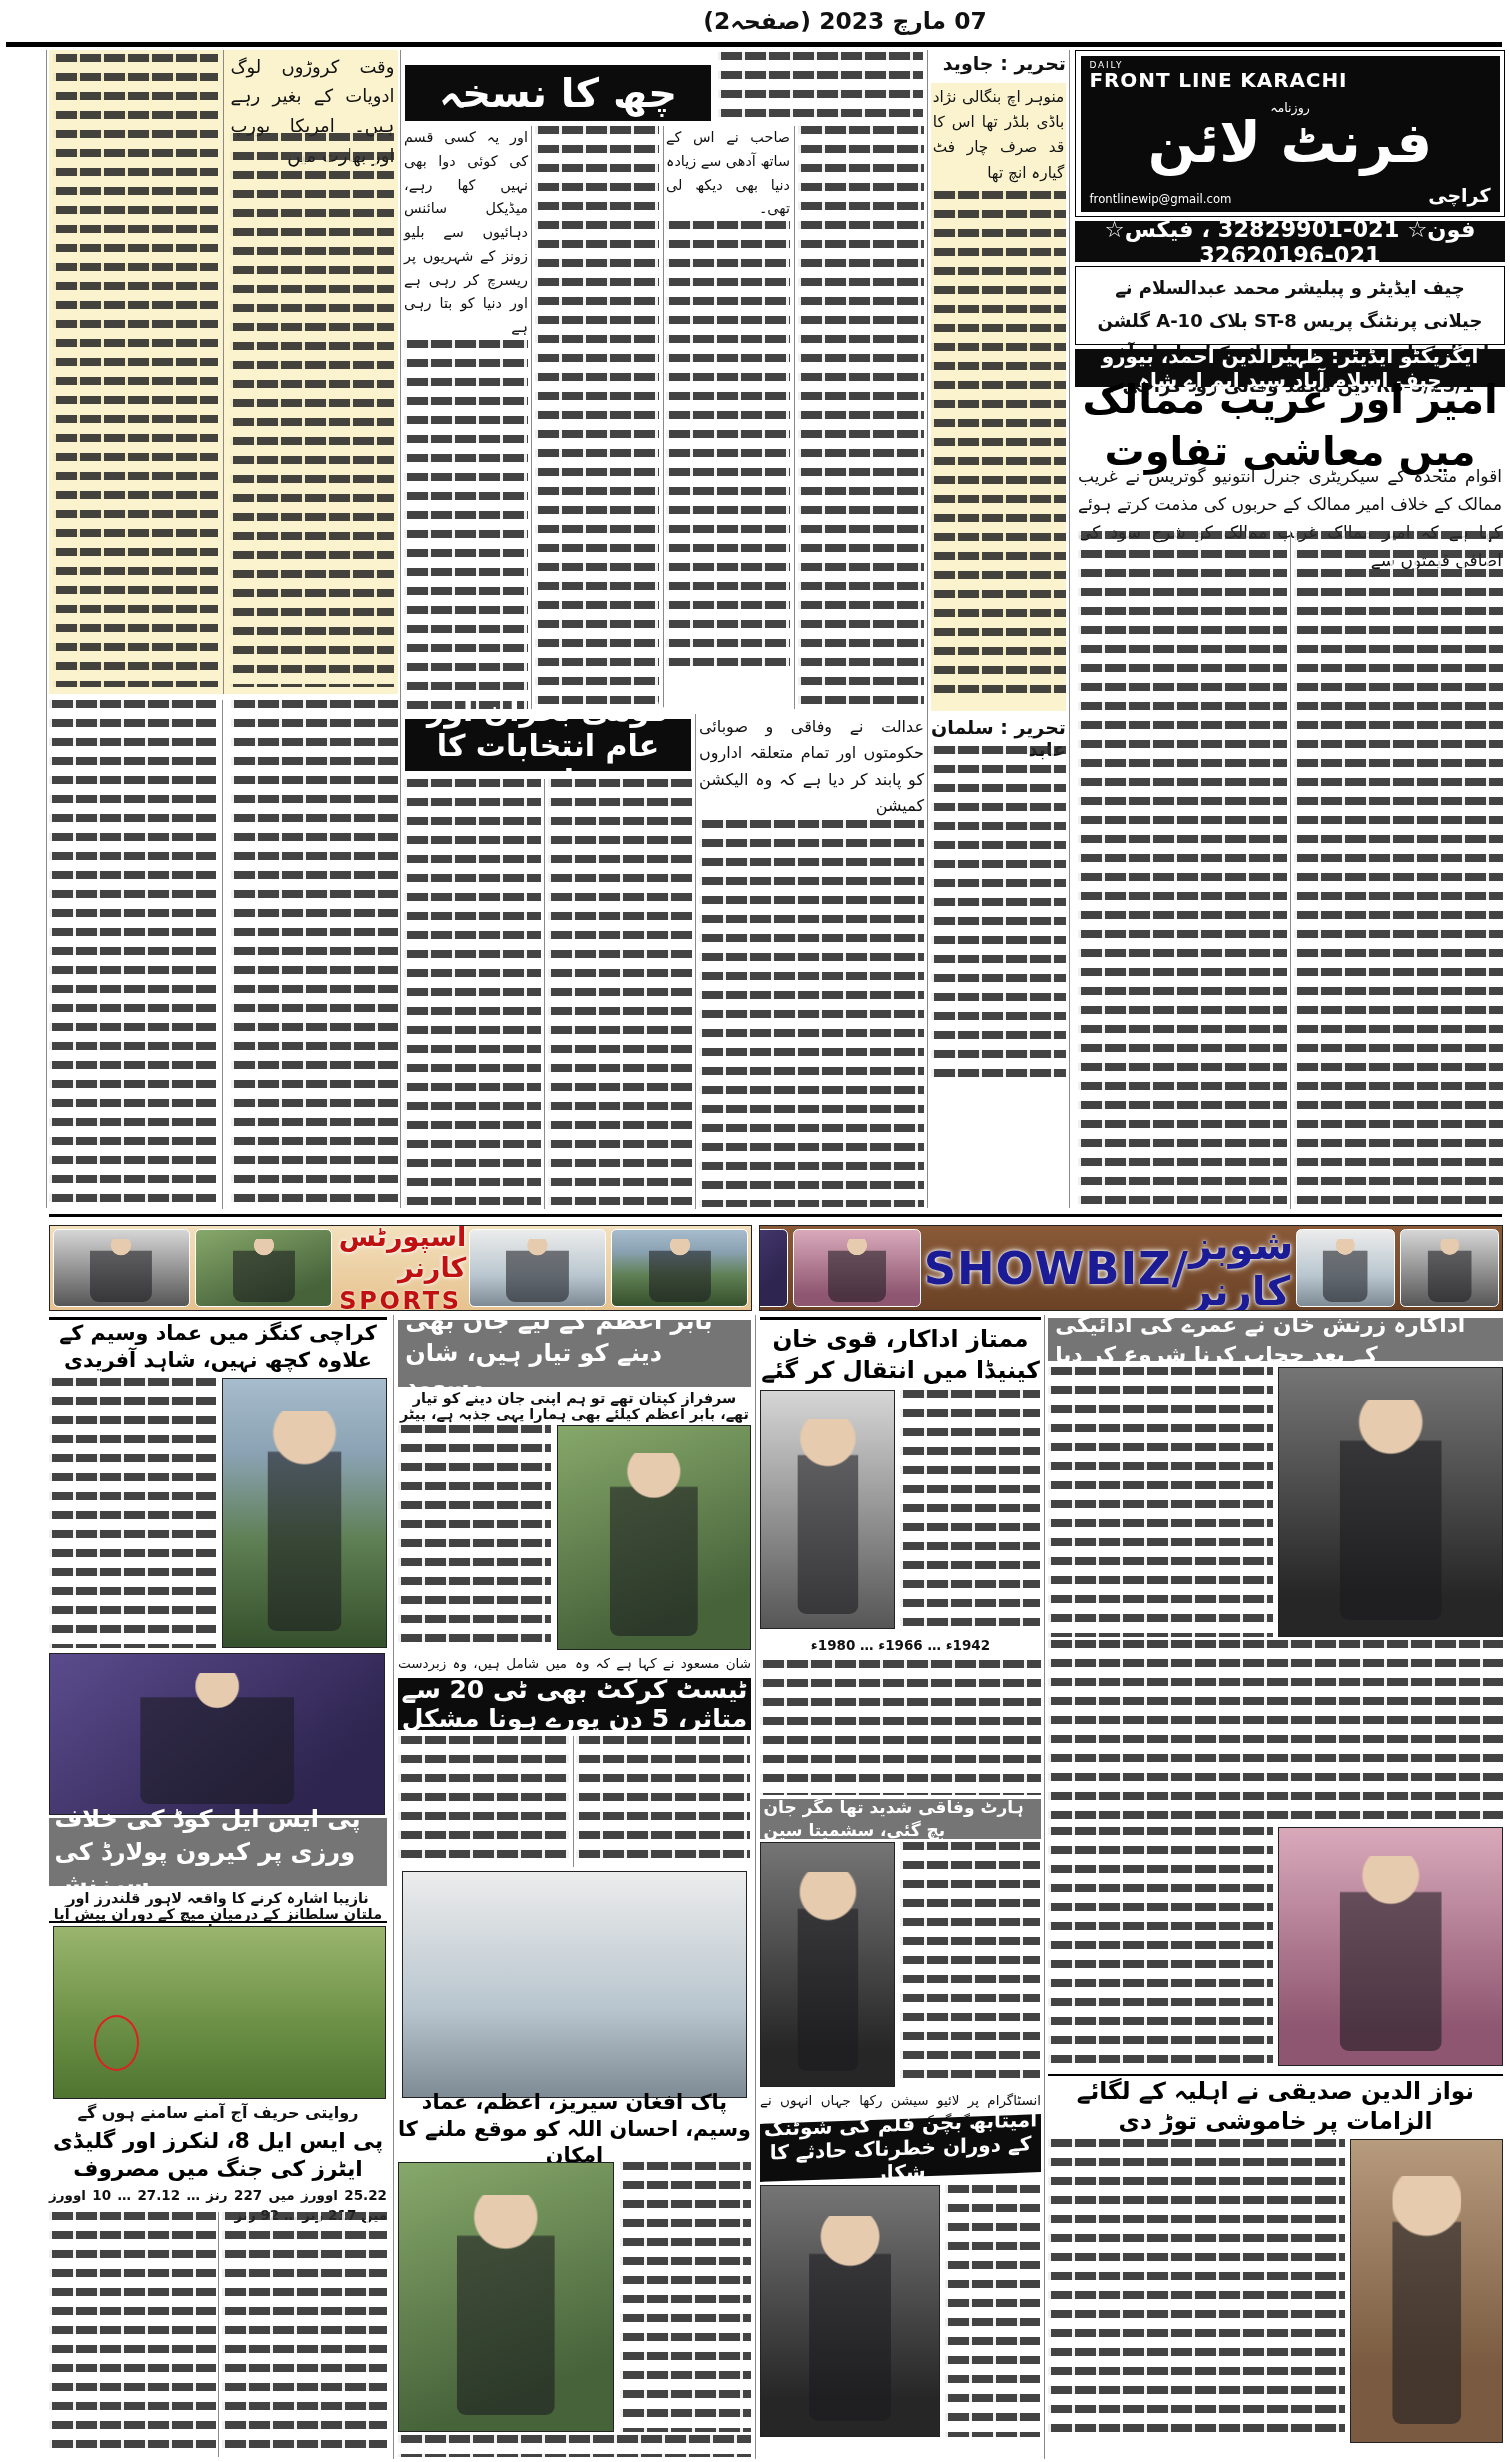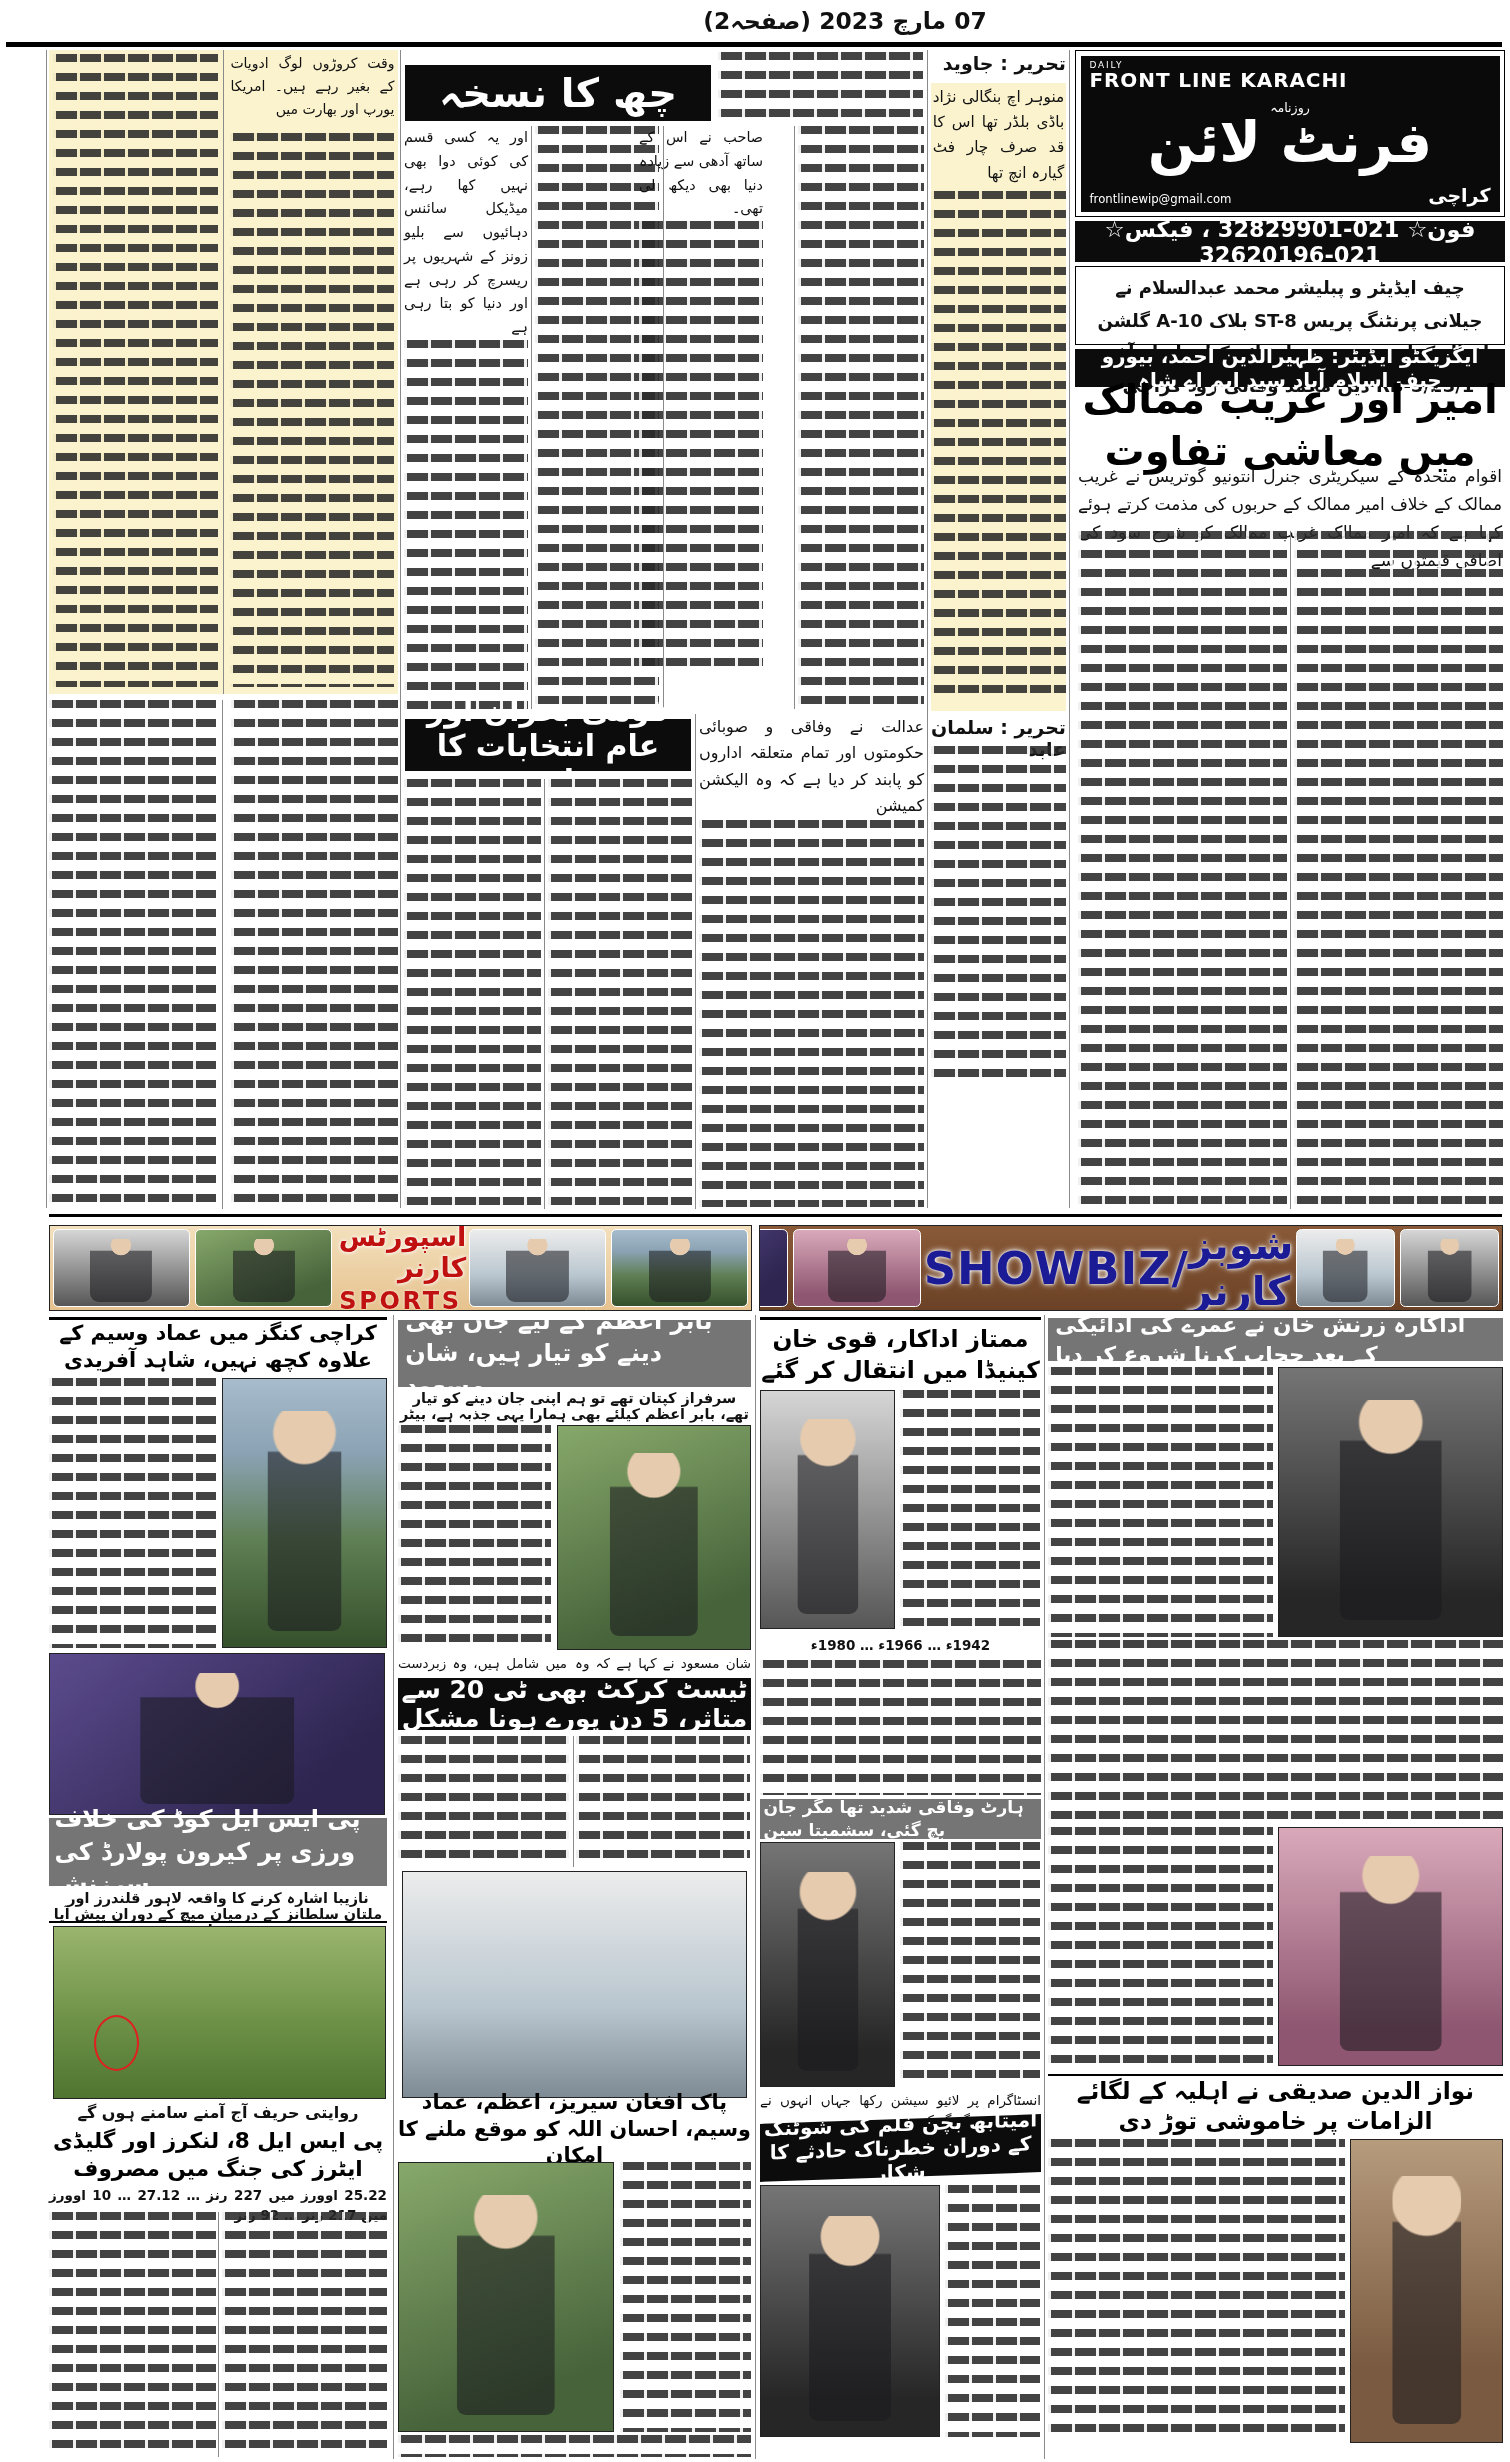--- a/index.html
+++ b/index.html
@@ -100,42 +100,42 @@
   </div>
   <div class="vr" style="left:928px;top:50px;height:1158px;"></div>
 
   <div class="abs h-black" style="left:406px;top:65px;width:306px;height:56px;font-size:40px;">چھ کا نسخہ</div>
   <div class="abs tf" style="left:719px;top:52px;width:205px;height:68px;"></div>
   <div class="abs" style="left:405px;top:126px;width:124px;height:583px;">
     <div class="lead" style="font-size:14.4px;">اور یہ کسی قسم کی کوئی دوا بھی نہیں کھا رہے، میڈیکل سائنس دہائیوں سے بلیو زونز کے شہریوں پر ریسرچ کر رہی ہے اور دنیا کو بتا رہی ہے</div>
     <div class="tf" style="height:378px;"></div>
   </div>
   <div class="abs tf" style="left:536px;top:126px;width:124px;height:583px;"></div>
-  <div class="abs" style="left:640px;top:126px;width:124px;height:583px;">
+  <div class="abs" style="left:667px;top:126px;width:124px;height:583px;">
     <div class="lead" style="font-size:14.4px;">صاحب نے اس کے ساتھ آدھی سے زیادہ دنیا بھی دیکھ لی تھی۔</div>
     <div class="tf" style="height:450px;"></div>
   </div>
   <div class="abs tf" style="left:799px;top:126px;width:126px;height:583px;"></div>
   <div class="vr" style="left:532px;top:126px;height:583px;"></div>
   <div class="vr" style="left:664px;top:126px;height:583px;"></div>
   <div class="vr" style="left:795px;top:126px;height:583px;"></div>
 
   <div class="abs h-black" style="left:406px;top:719px;width:286px;height:52px;font-size:30px;">قومی بحران اور عام انتخابات کا راستہ</div>
   <div class="abs" style="left:700px;top:714px;width:225px;height:495px;">
     <div class="lead" style="font-size:16px;">عدالت نے وفاقی و صوبائی حکومتوں اور تمام متعلقہ اداروں کو پابند کر دیا ہے کہ وہ الیکشن کمیشن</div>
     <div class="tf" style="height:387px;"></div>
   </div>
   <div class="abs tf" style="left:405px;top:779px;width:137px;height:430px;"></div>
   <div class="abs tf" style="left:549px;top:779px;width:144px;height:430px;"></div>
   <div class="vr" style="left:545px;top:779px;height:430px;"></div>
   <div class="vr" style="left:696px;top:714px;height:495px;"></div>
   <div class="vr" style="left:401px;top:50px;height:1158px;"></div>
 
   <div class="abs yellow" style="left:50px;top:50px;width:349px;height:644px;">
-    <div class="lead" style="position:absolute;right:3.6px;top:1.8px;width:164px;font-size:14px;">وقت کروڑوں لوگ ادویات کے بغیر رہے ہیں۔ امریکا یورپ اور بھارت میں</div>
+    <div class="lead" style="position:absolute;right:3.6px;top:1.8px;width:164px;font-size:18px;">وقت کروڑوں لوگ ادویات کے بغیر رہے ہیں۔ امریکا یورپ اور بھارت میں</div>
     <div class="tf-y" style="position:absolute;right:3.6px;top:83px;width:164px;height:554px;"></div>
     <div class="tf-y" style="position:absolute;left:3.6px;top:3.6px;width:165px;height:633px;"></div>
     <div class="vr" style="left:174px;top:0;height:644px;"></div>
   </div>
   <div class="abs" style="left:50px;top:700px;width:349px;height:509px;">
     <div class="tf" style="position:absolute;right:0;top:0;width:167px;height:509px;"></div>
     <div class="tf" style="position:absolute;left:0;top:0;width:167px;height:509px;"></div>
     <div class="vr" style="left:173px;top:0;height:509px;"></div>
   </div>
   <div class="vr" style="left:47px;top:50px;height:1158px;"></div>

